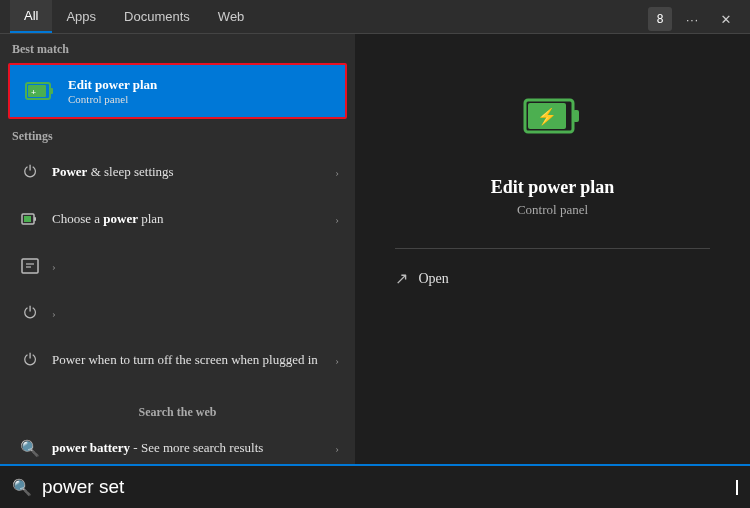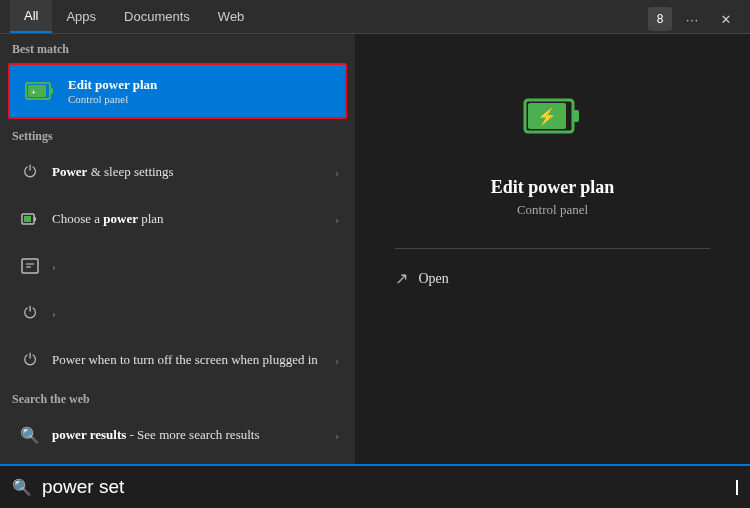--- a/index.html
+++ b/index.html
@@ -147,21 +147,21 @@
       font-size: 13px;
       line-height: 1.3;
       color: #e0e0e0;
     }
     .menu-item-text strong { font-weight: 700; color: #fff; }
     .menu-item-chevron {
       color: #888;
       font-size: 11px;
     }
 
-    .web-section { margin-top: 1px; }
+    .web-section { margin-top: 14px; text-align: center; }
 
     
     .left-panel-scroll {
       flex: 1;
       overflow-y: auto;
       overflow-x: hidden;
     }
     .left-panel-scroll::-webkit-scrollbar {
       width: 8px;
     }
@@ -353,21 +353,21 @@
       <div class="menu-item">
         <div class="menu-item-icon">⏻</div>
         <div class="menu-item-text">Power when to turn off the screen when plugged in</div>
         <div class="menu-item-chevron">›</div>
       </div>
 
       <div class="section-label web-section">Search the web</div>
 
       <div class="menu-item">
         <div class="menu-item-icon">🔍</div>
-        <div class="menu-item-text"><strong>power results</strong> - See more search results</div>
+        <div class="menu-item-text"><strong>power battery</strong> - See more search results</div>
         <div class="menu-item-chevron">›</div>
       </div>
 
     </div>
   </div>
 
   <div class="right-panel">
     <div class="right-panel-hero">
       <div class="hero-icon">
         <svg width="64" height="64" viewBox="0 0 64 64">

